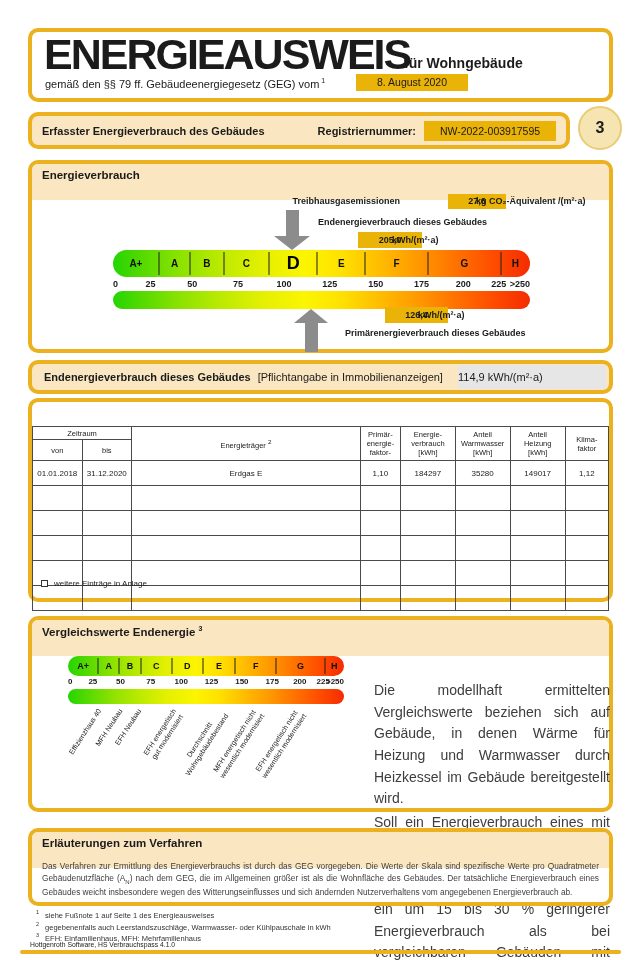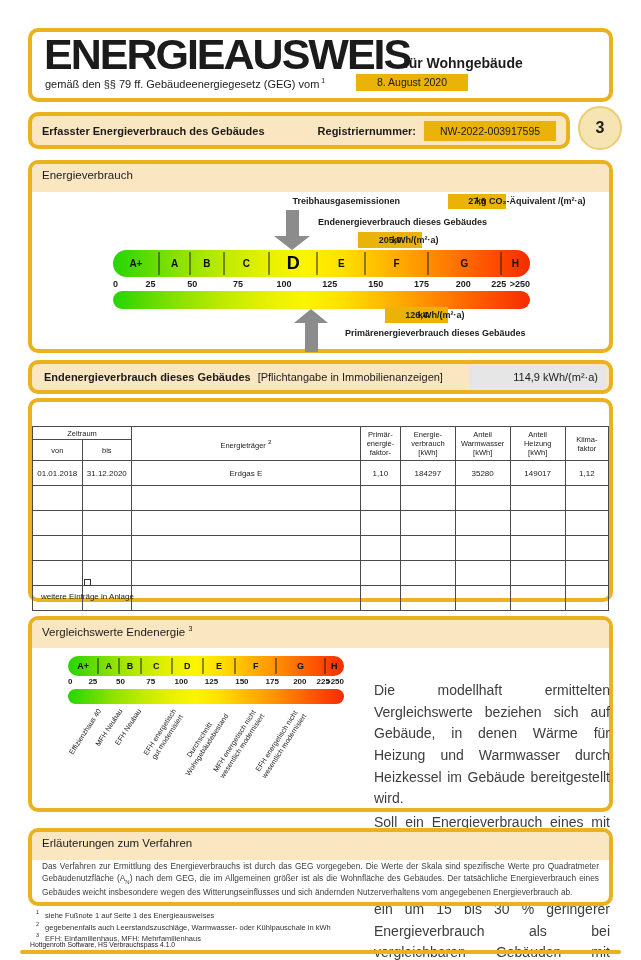--- a/index.html
+++ b/index.html
@@ -4,22 +4,22 @@
 <style>
   * { margin:0; padding:0; box-sizing:border-box; }
   html,body { background:#fff; }
   body {
     width:641px; height:960px; position:relative; overflow:hidden;
     font-family:"Liberation Sans", sans-serif; color:#1b1b1b;
   }
   .gbox { position:absolute; border:4px solid #EBB11E; border-radius:10px; background:#fff; }
   .cream-bg { background:#FAE7C1; }
   .strip {
-    position:absolute; top:0; left:0; right:0; height:28px; background:#FAE7C1;
-    border-radius:6px 6px 0 0; font-weight:normal; font-size:11.5px; padding:5px 0 0 10px;
+    position:absolute; top:0; left:0; right:0; height:36px; background:#FAE7C1;
+    border-radius:6px 6px 0 0; font-weight:bold; font-size:11.5px; padding:5px 0 0 10px;
   }
   .strip sup { font-size:7px; }
   .bold-label { position:absolute; font-weight:bold; font-size:9px; white-space:nowrap; }
   .field { position:absolute; background:#eab308; text-align:center; }
   .val { font-weight:bold; font-size:9px;margin-left:40px; }
 
   
   .title-box { left:28px; top:28px; width:585px; height:74px; }
   .main-title { position:absolute; left:12px; top:1px; font-size:43px; font-weight:bold; letter-spacing:-2px; line-height:1; }
   .title-suffix { position:absolute; left:372px; top:23px; font-weight:bold; font-size:14px; }
@@ -72,31 +72,31 @@
   .arrow-down .shaft { height:26px; }
   .arrow-down .head { border-left:18px solid transparent; border-right:18px solid transparent; border-top:14px solid #8C8C8C; }
   .arrow-up { top:59px; height:43px; }
   .arrow-up .head { border-left:17px solid transparent; border-right:17px solid transparent; border-bottom:14px solid #8C8C8C; }
   .arrow-up .shaft { height:29px; }
 
   
   .endbar { left:28px; top:360px; width:585px; height:34px; display:flex; align-items:center; padding:0 3px 0 12px; font-size:11px; }
   .endbar .lbl { font-weight:bold; }
   .endbar .note { margin-left:7px; }
-  .endbar-field { position:static; margin-left:auto; width:137px; height:24px; line-height:24px; background:#E6E6E6; text-align:right; padding-right:8px; font-size:11px; }
+  .endbar-field { position:static; margin-left:auto; width:148px; height:24px; line-height:24px; background:#E6E6E6; padding-right:24px; font-size:11px; }
 
   
   .table-box { left:28px; top:398px; width:585px; height:204px; }
   .usage-table { position:absolute; top:24px; left:0; width:100%; border-collapse:collapse; }
   .usage-table th, .usage-table td { border:1px solid #4a4a4a; }
   .usage-table thead th { font-weight:normal; font-size:7.5px; line-height:1.2; white-space:pre-line; vertical-align:middle; text-align:center; padding:1px 2px; }
   .h-group th { height:13px; }
   .h-sub th { height:21px; }
   .usage-table tbody td { font-size:8px; text-align:center; height:25px; }
-  .cbx-row { position:absolute; left:9px; top:177px; font-size:8px; display:flex; align-items:center; gap:6px;flex-direction:column; }
+  .cbx-row { position:absolute; left:9px; top:177px; font-size:8px; display:flex; align-items:center; gap:6px; }
   .cbx { width:7px; height:7px; border:1px solid #333; display:inline-block; background:#fff; }
 
   
   .cmp-box { left:28px; top:616px; width:585px; height:196px; }
   .scale2-wrap { position:absolute; left:36px; top:36px; width:276px; height:150px; }
   .small-band { height:20px; border-radius:10px; }
   .small-band .scale-letter { font-size:9px; }
   .ticks-sm { top:21px; height:10px; }
   .ticks-sm .scale-tick { font-size:8px; }
   .plain-sm { top:33px; height:15px; border-radius:7.5px; }

